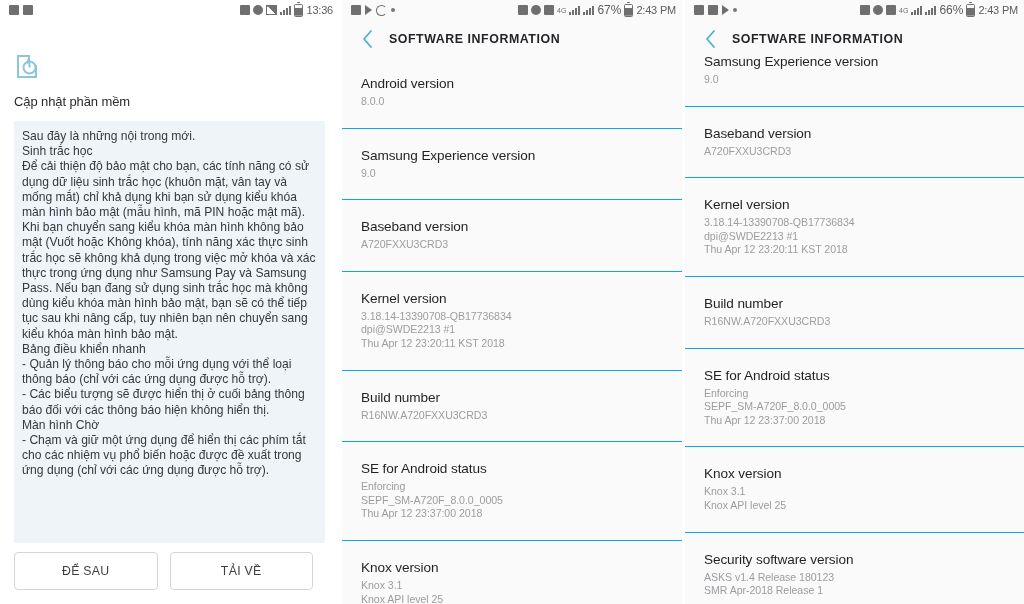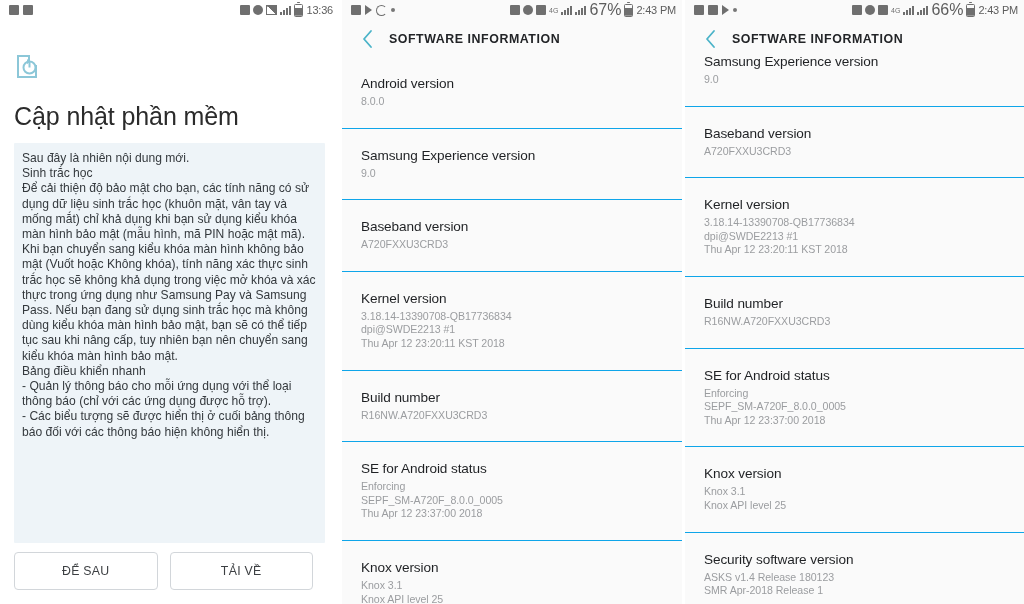--- a/index.html
+++ b/index.html
@@ -102,21 +102,21 @@
     background: #6f6f6f;
     border-radius: 1px;
   }
   .sb-text {
     font-size: 11px;
     color: #5d5d5d;
     font-family: "Liberation Sans", sans-serif;
     white-space: nowrap;
     letter-spacing: -0.2px;
   }
-  .sb-pct { font-size: 16px; color: #5d5d5d; white-space: nowrap; }
+  .sb-pct { font-size: 12px; color: #5d5d5d; white-space: nowrap; }
   .sb-4g {
     font-size: 7px; color: #6f6f6f; line-height: 7px;
     display: inline-block;
   }
   .sb-sig {
     display: inline-block;
     width: 11px; height: 10px;
     background:
       linear-gradient(to top right, transparent 49%, #6f6f6f 50%);
     border: 0.8px solid #6f6f6f;
@@ -132,22 +132,22 @@
     flex-direction: column;
   }
   .upd-icon {
     margin-top: 33px;
     width: 27px;
     height: 27px;
     position: relative;
   }
   .upd-icon svg { display: block; }
   .upd-title {
-    margin-top: 22px;
-    font-size: 25px;
+    margin-top: 14px;
+    font-size: 13px;
     color: #2b2b2b;
     font-family: "Liberation Sans", sans-serif;
     letter-spacing: -0.1px;
   }
   .upd-body {
     margin-top: 12px;
     background: #eef4f8;
     padding: 8px 8px 10px 8px;
     box-sizing: border-box;
     flex: 1 1 auto;
@@ -279,26 +279,28 @@
           <path d="M4 3 h11 v4 M4 3 v21 h18 v-11" fill="none" stroke="#8cc7d8" stroke-width="2" stroke-linecap="square" stroke-linejoin="miter"></path>
           <circle cx="15.5" cy="14.5" r="6" fill="none" stroke="#8cc7d8" stroke-width="2"></circle>
           <path d="M15.5 8.5 v6" fill="none" stroke="#8cc7d8" stroke-width="2"></path>
           <path d="M13 6 l3.2 2.6 l-3.2 2.6 z" fill="#8cc7d8"></path>
         </svg>
       </div>
 
       <div class="upd-title">Cập nhật phần mềm</div>
 
       <div class="upd-body">
-        <p>Sau đây là nhiên nội dung mới.</p>
+        <p>Sau đây là những nội trong mới.</p>
         <p>Sinh trắc học
 Để cải thiện độ bảo mật cho bạn, các tính năng có sử dụng dữ liệu sinh trắc học (khuôn mặt, vân tay và mống mắt) chỉ khả dụng khi bạn sử dụng kiểu khóa màn hình bảo mật (mẫu hình, mã PIN hoặc mật mã). Khi bạn chuyển sang kiểu khóa màn hình không bảo mật (Vuốt hoặc Không khóa), tính năng xác thực sinh trắc học sẽ không khả dụng trong việc mở khóa và xác thực trong ứng dụng như Samsung Pay và Samsung Pass. Nếu bạn đang sử dụng sinh trắc học mà không dùng kiểu khóa màn hình bảo mật, bạn sẽ có thể tiếp tục sau khi nâng cấp, tuy nhiên bạn nên chuyển sang kiểu khóa màn hình bảo mật.</p>
         <p>Bảng điều khiển nhanh
 - Quản lý thông báo cho mỗi ứng dụng với thể loại thông báo (chỉ với các ứng dụng được hỗ trợ).
 - Các biểu tượng sẽ được hiển thị ở cuối bảng thông báo đối với các thông báo hiện không hiển thị.</p>
+        <p>Màn hình Chờ
+- Chạm và giữ một ứng dụng để hiển thị các phím tắt cho các nhiệm vụ phổ biến hoặc được đề xuất trong ứng dụng (chỉ với các ứng dụng được hỗ trợ).</p>
       </div>
 
       <div class="upd-buttons">
         <div class="upd-btn">ĐỂ SAU</div>
         <div class="upd-btn">TẢI VỀ</div>
       </div>
     </div>
   </div>
 
   <div class="gap"></div>

